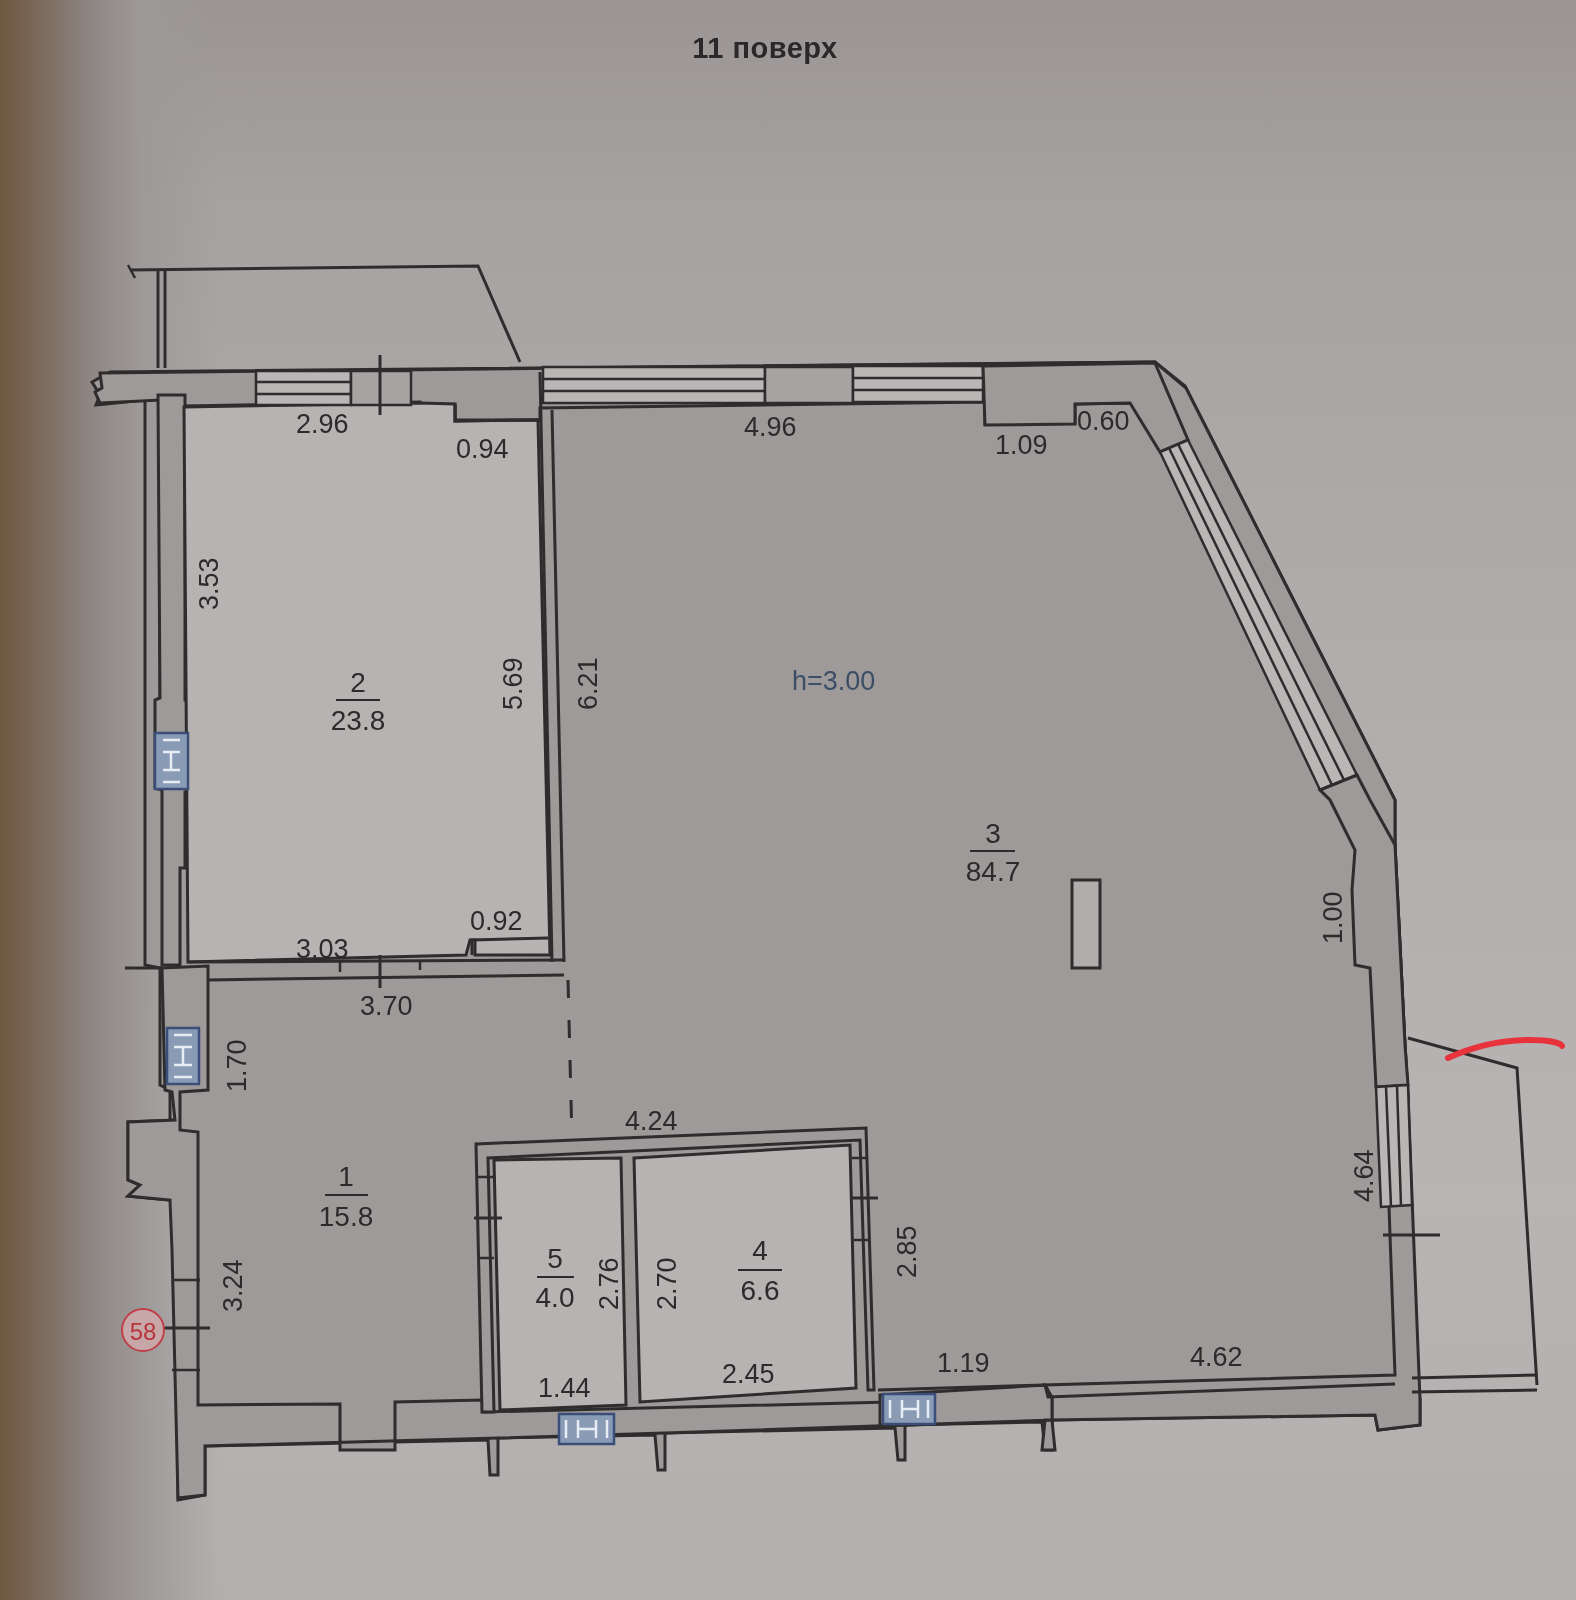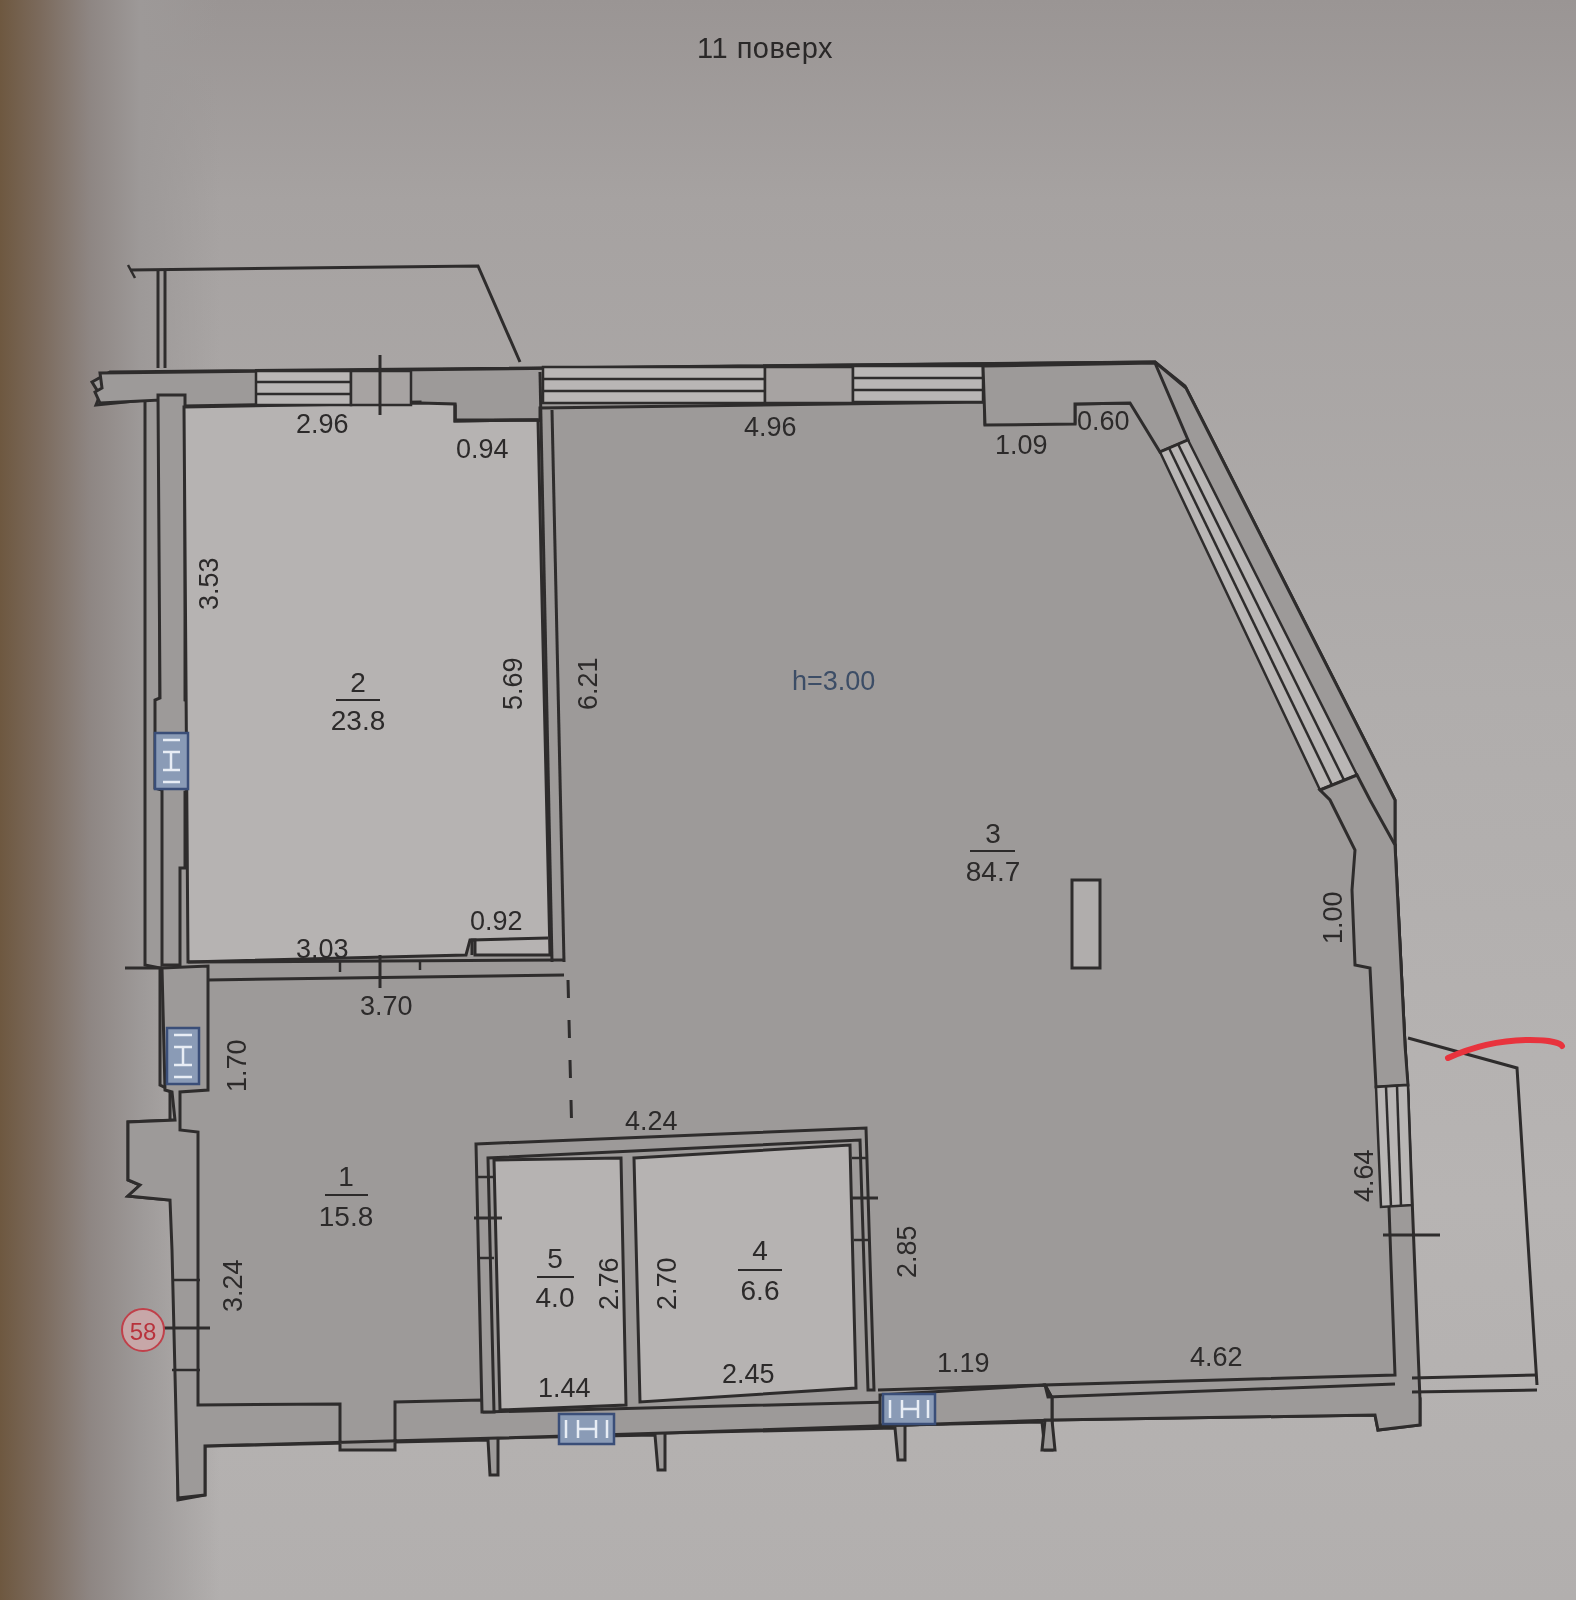--- a/index.html
+++ b/index.html
@@ -10,21 +10,21 @@
   }
   .page {
     position: absolute; left: 0; top: 0; width: 1576px; height: 1600px;
     background:
       linear-gradient(90deg, #6e5840 0px, #7b6a5c 40px, #8e8683 90px, #9d9998 140px, rgba(0,0,0,0) 220px),
       linear-gradient(180deg, #9a9594 0px, #a6a2a1 200px, #b0adac 700px, #b7b4b3 1200px, #b2afae 1600px);
   }
   .plan { position: absolute; left: 0; top: 0; }
   .title {
     position: absolute; left: 600px; top: 32px; width: 330px; text-align: center;
-    font-size: 29px; font-weight: normal; color: #2a2828; letter-spacing: 0.5px;
+    font-size: 29px; font-weight: bold; color: #2a2828; letter-spacing: 0.5px;
   }
   .dim { font-size: 27px; fill: #2c2a2a; font-family: "Liberation Sans", sans-serif; }
   .room-num, .room-area { font-size: 28px; fill: #2c2a2a; font-family: "Liberation Sans", sans-serif; text-anchor: middle; }
   .h-label { font-size: 27px; fill: #3c4d66; font-family: "Liberation Sans", sans-serif; }
   .wall { fill: #9d9a99; stroke: #2e2c2c; stroke-width: 3; }
   .line { stroke: #2e2c2c; stroke-width: 3; fill: none; }
   .thin { stroke: #2e2c2c; stroke-width: 2.5; fill: none; }
   .vent { fill: #8a9bb6; stroke: #3a4e78; stroke-width: 2.5; }
   .vent-in { stroke: #e8edf5; stroke-width: 2.5; fill: none; }
 </style>

